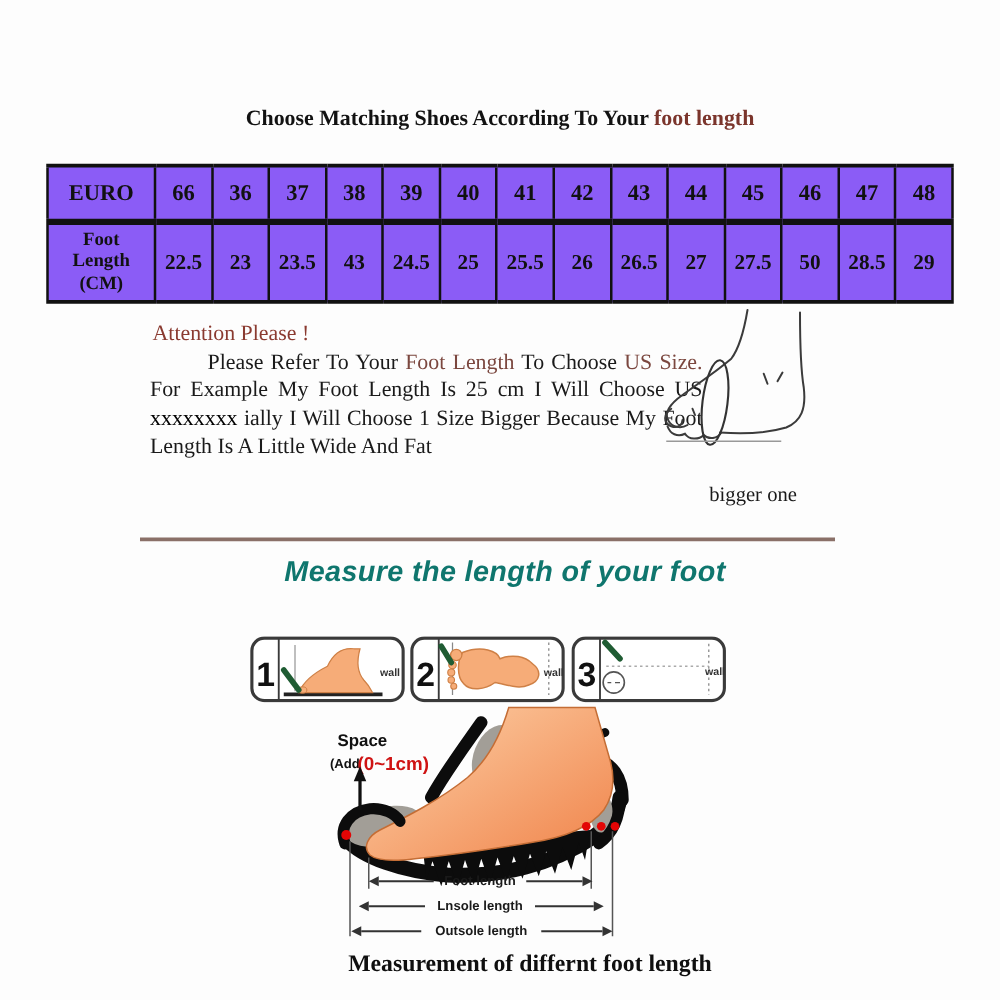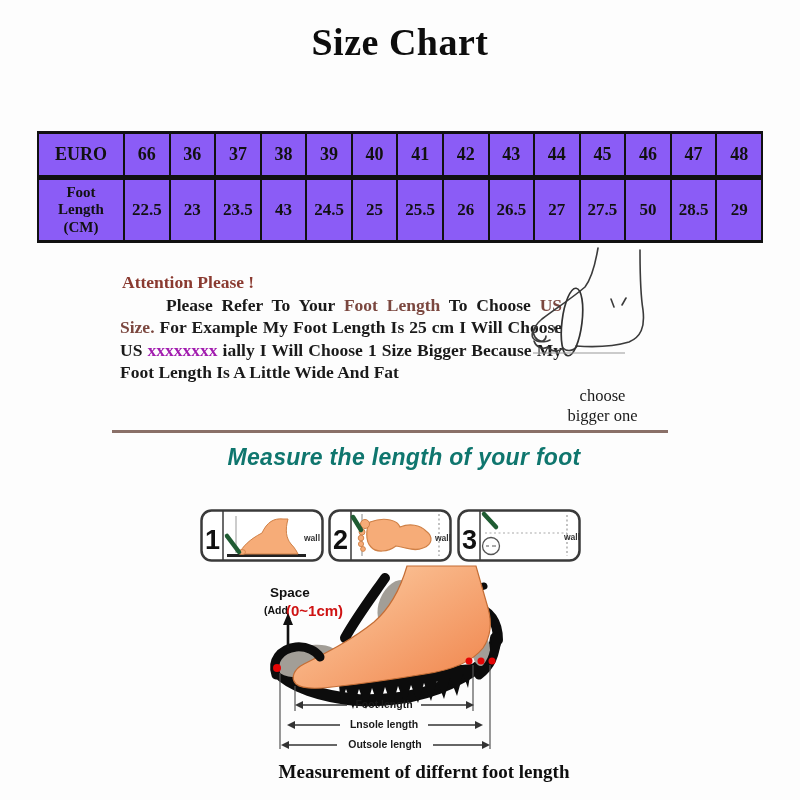--- a/index.html
+++ b/index.html
@@ -13,36 +13,36 @@
   .page-title{
     position:absolute;top:20px;left:0;width:100%;text-align:center;
     font-size:38px;font-weight:bold;letter-spacing:.5px;color:#0d0d0d;margin:0;
   }
   .subtitle{
     position:absolute;top:84px;left:0;width:100%;text-align:center;
     font-size:17.5px;font-weight:bold;color:#121212;
   }
   .maroon{color:#7b352c;}
   .maroon-soft{color:#7b473f;}
-  .red-x{color:#a21caf;margin-top:12px;}
+  .red-x{color:#000000;margin-top:12px;}
   
   table.size-table{
     position:absolute;left:37px;top:131px;width:726px;
     border-collapse:collapse;table-layout:fixed;
   }
   table.size-table td{
     border:2.5px solid #111;text-align:center;vertical-align:middle;
     font-weight:bold;font-size:17px;padding:0;background:#8b5cf6;
   }
   table.size-table tr.hdr td{height:41px;border-top-width:3.5px;border-bottom-width:5px;font-size:18px;}
   table.size-table tr.r2 td{height:60px;border-bottom-width:3.5px;margin-left:12px;}
   table.size-table td.lbl{font-size:18px;}
   table.size-table td.lbl2 div{font-size:15px;line-height:1.15;}
   
-  .attention{position:absolute;left:120px;top:272px;width:442px;font-weight:bold;}
+  .attention{position:absolute;left:120px;top:256px;width:442px;}
   .att-head{font-size:17.5px;color:#8a3a30;margin:0 0 1px 2px;}
   .att-body{
     margin:0;font-size:17.5px;line-height:22.4px;color:#1a1a1a;
     text-align:justify;text-indent:46px;
   }
   
   .foot-sketch{position:absolute;left:528px;top:240px;}
   .sketch-caption{
     position:absolute;left:535px;top:386px;width:135px;text-align:center;
     font-size:16.5px;line-height:19.5px;color:#1a1a1a;
@@ -66,22 +66,22 @@
   .bottom-caption{
     position:absolute;top:761px;left:0;width:100%;text-align:center;
     font-size:19px;font-weight:bold;color:#0f0f0f;padding-left:24px;
   }
 </style>
 </head>
 <body>
 
 <div class="canvas">
 
-  <h1 class="page-title">Size Chart</h1>
-
+
+  <div class="subtitle"><span>Choose Matching Shoes According To Your </span><span class="maroon">foot length</span></div>
 
   <table class="size-table">
     <colgroup>
         <col style="width:86px">
         <col>
         <col>
         <col>
         <col>
         <col>
         <col>
@@ -149,21 +149,20 @@
       <path d="M 112,10 C 112,38 113,58 115,70 C 117,87 113,97 101,102 C 84,107 62,107 48,106"></path>
       <path d="M 83,59 L 86,67"></path>
       <path d="M 98,58 L 94,65"></path>
       <path d="M 26,87 L 28,92"></path>
     </g>
     <ellipse cx="44" cy="82" rx="10" ry="34" transform="rotate(7 44 82)" fill="none" stroke="#333" stroke-width="1.7"></ellipse>
     <line x1="5" y1="113" x2="97" y2="113" stroke="#999" stroke-width="1.2"></line>
   </svg>
 
   <div class="sketch-caption">
-    <div>choose</div>
     <div>bigger one</div>
   </div>
 
   <div class="separator"></div>
 
   <div class="measure-heading">Measure the length of your foot</div>
 
   <svg class="step step-1" width="124" height="53" viewBox="0 0 124 53">
     <rect x="1.5" y="1.5" width="121" height="50" rx="10" fill="#ffffff" stroke="#3a3a3a" stroke-width="2.5"></rect>
     <line x1="23" y1="2" x2="23" y2="51" stroke="#3a3a3a" stroke-width="1.5"></line>

